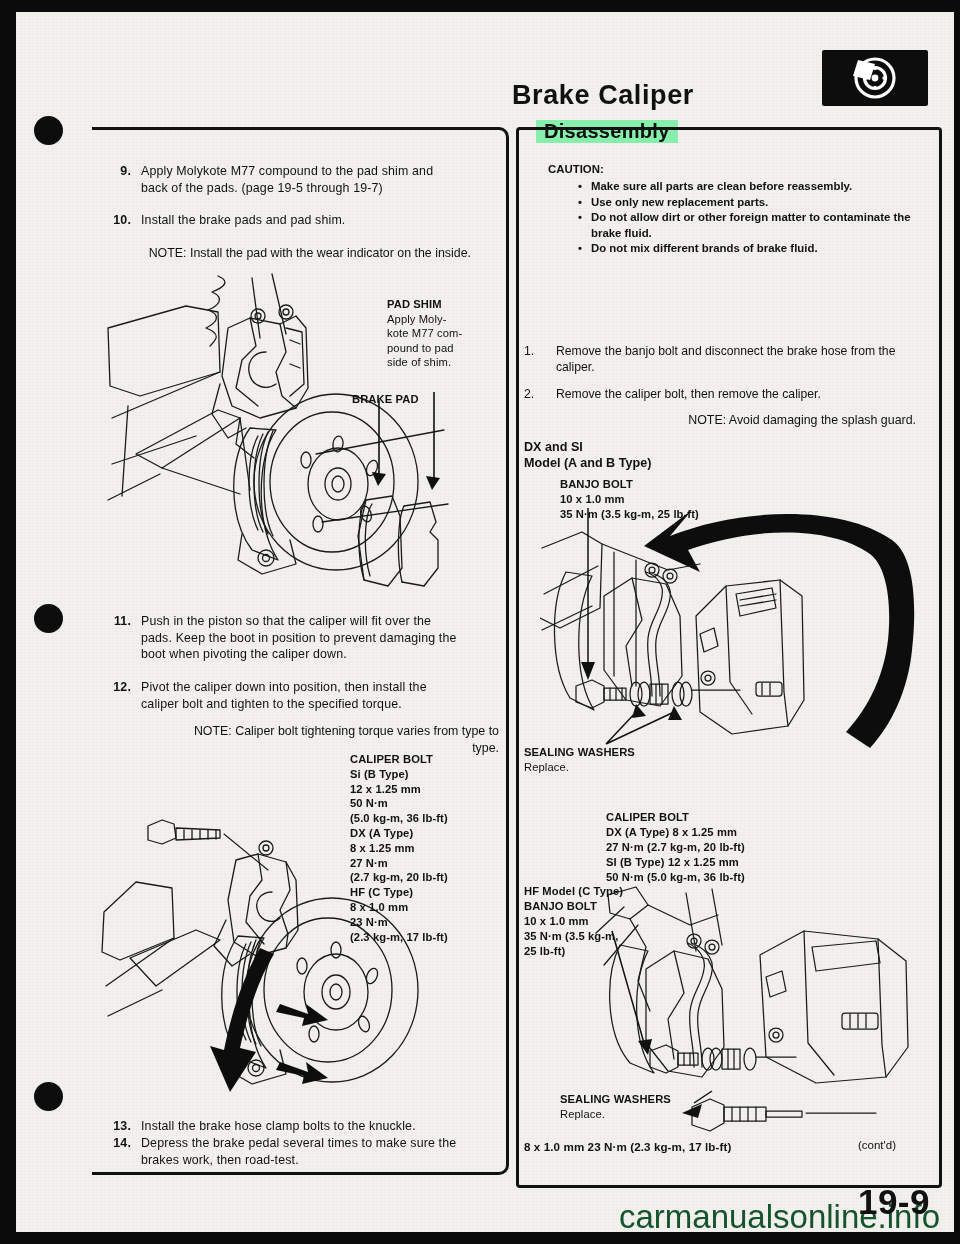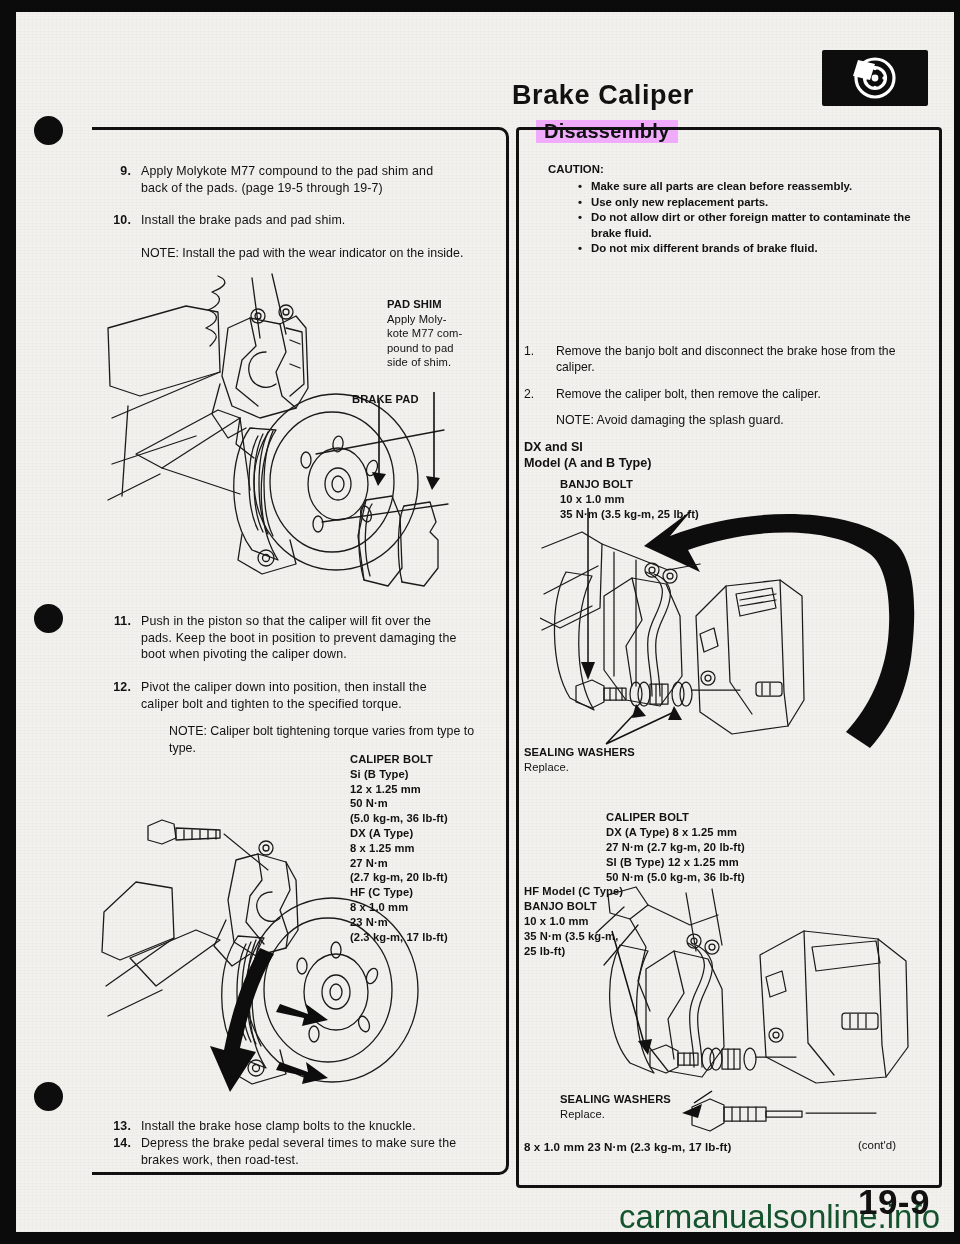--- a/index.html
+++ b/index.html
@@ -56,38 +56,38 @@
   }
 
   
   #page-title{
     position:absolute;left:512px;top:80px;
     font-size:27px;font-weight:bold;letter-spacing:0.6px;
   }
   #section-title{
     position:absolute;left:536px;top:120px;
     font-size:20px;font-weight:bold;
-    background:#f0abfc;padding:0 8px;letter-spacing:0.3px;
+    background:#86efac;padding:0 8px;letter-spacing:0.3px;
   }
   #brake-icon{
     position:absolute;left:822px;top:50px;width:106px;height:56px;
     background:#0d0d0d;border-radius:2px;
   }
 
   
   .step{
     position:absolute;
     font-size:12.4px;line-height:16.5px;
     letter-spacing:0.15px;
   }
   .step .num{
     position:absolute;left:0;top:0;width:26px;text-align:right;font-weight:bold;
   }
   .step .body{margin-left:36px;display:block;}
-  .note{position:absolute;font-size:12.4px;line-height:16.5px;}
+  .note{position:absolute;font-size:12.4px;line-height:16.5px;text-align:right;}
 
   .callout{
     position:absolute;font-size:11.2px;line-height:14.6px;
     font-weight:bold;letter-spacing:0.1px;
   }
   .callout .sub{font-weight:normal;display:block;}
   .callout .b{font-weight:bold;display:block;}
 
   
   #caution{

